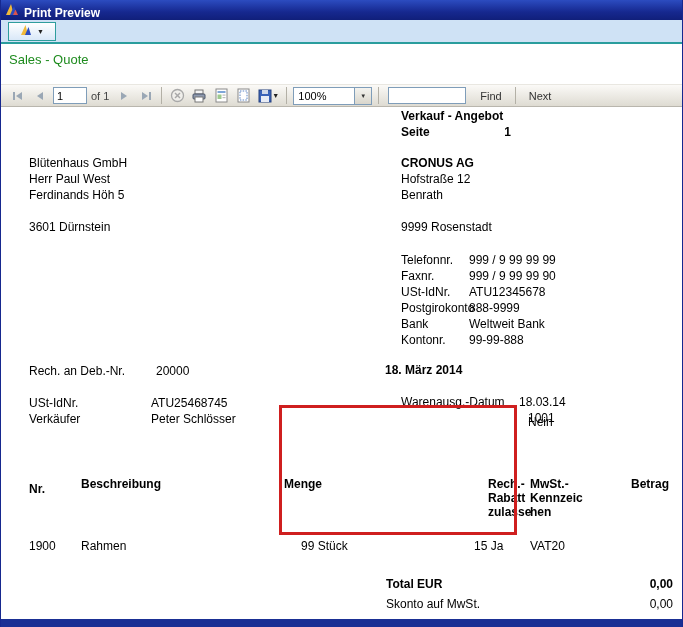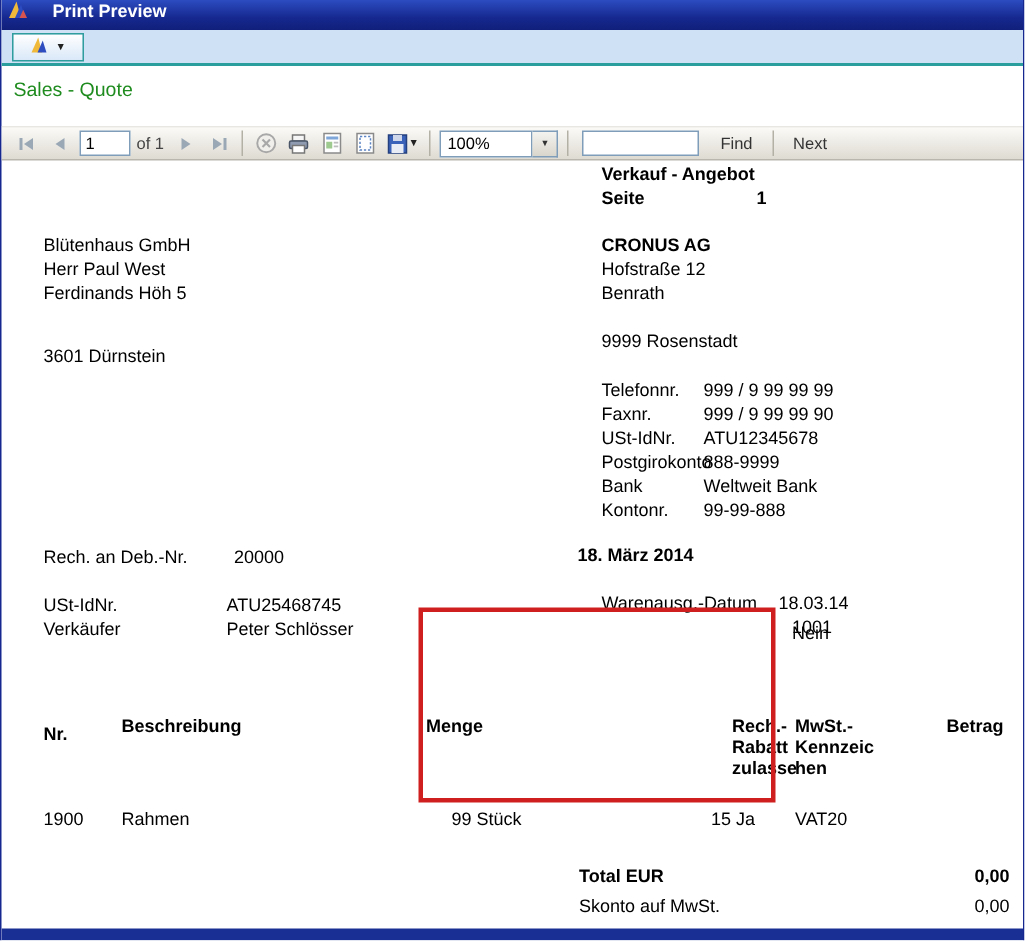--- a/index.html
+++ b/index.html
@@ -6,21 +6,21 @@
   html,body { background:#ffffff; }
   .window {
     position:relative; width:683px; height:627px; background:#fff;
     font-family:"Liberation Sans", sans-serif; overflow:hidden;
     border-left:1px solid #16288f; border-right:1px solid #16288f;
   }
   
   .titlebar {
     position:absolute; top:0; left:0; right:0; height:20px;
     background:linear-gradient(180deg,#2c4cc0 0%, #16288f 60%, #101f7a 100%);
-    display:flex; align-items:flex-start; padding:0 4px; gap:16px;
+    display:flex; align-items:flex-end; padding:0 4px; gap:5px;
   }
   .titlebar-text { color:#fff; font-size:12px; font-weight:bold; }
   
   .menubar {
     position:absolute; top:20px; left:0; right:0; height:24px;
     background:#cfe2f5; border-bottom:2px solid #2a9d9d;
     display:flex; align-items:center; padding:0 7px;
   }
   .menu-button {
     width:48px; height:19px; border:1px solid #2f9d9d;
@@ -189,21 +189,21 @@
     <button class="flat-btn">Next</button>
   </div>
 
   <span class="t b" style="left:400px; top:109px;">Verkauf - Angebot</span>
   <span class="t b" style="left:400px; top:125px;">Seite</span>
   <span class="t b r" style="left:440px; top:125px; width:70px;">1</span>
 
   <span class="t" style="left:28px; top:156px;">Blütenhaus GmbH</span>
   <span class="t" style="left:28px; top:172px;">Herr Paul West</span>
   <span class="t" style="left:28px; top:188px;">Ferdinands Höh 5</span>
-  <span class="t" style="left:28px; top:220px;margin-top:10px;">3601 Dürnstein</span>
+  <span class="t" style="left:28px; top:220px;">3601 Dürnstein</span>
 
   <span class="t b" style="left:400px; top:156px;">CRONUS AG</span>
   <span class="t" style="left:400px; top:172px;">Hofstraße 12</span>
   <span class="t" style="left:400px; top:188px;">Benrath</span>
   <span class="t" style="left:400px; top:220px;">9999 Rosenstadt</span>
 
   <span class="t" style="left:400px; top:253px;">Telefonnr.</span>
   <span class="t" style="left:468px; top:253px;">999 / 9 99 99 99</span>
   <span class="t" style="left:400px; top:269px;">Faxnr.</span>
   <span class="t" style="left:468px; top:269px;">999 / 9 99 99 90</span>

